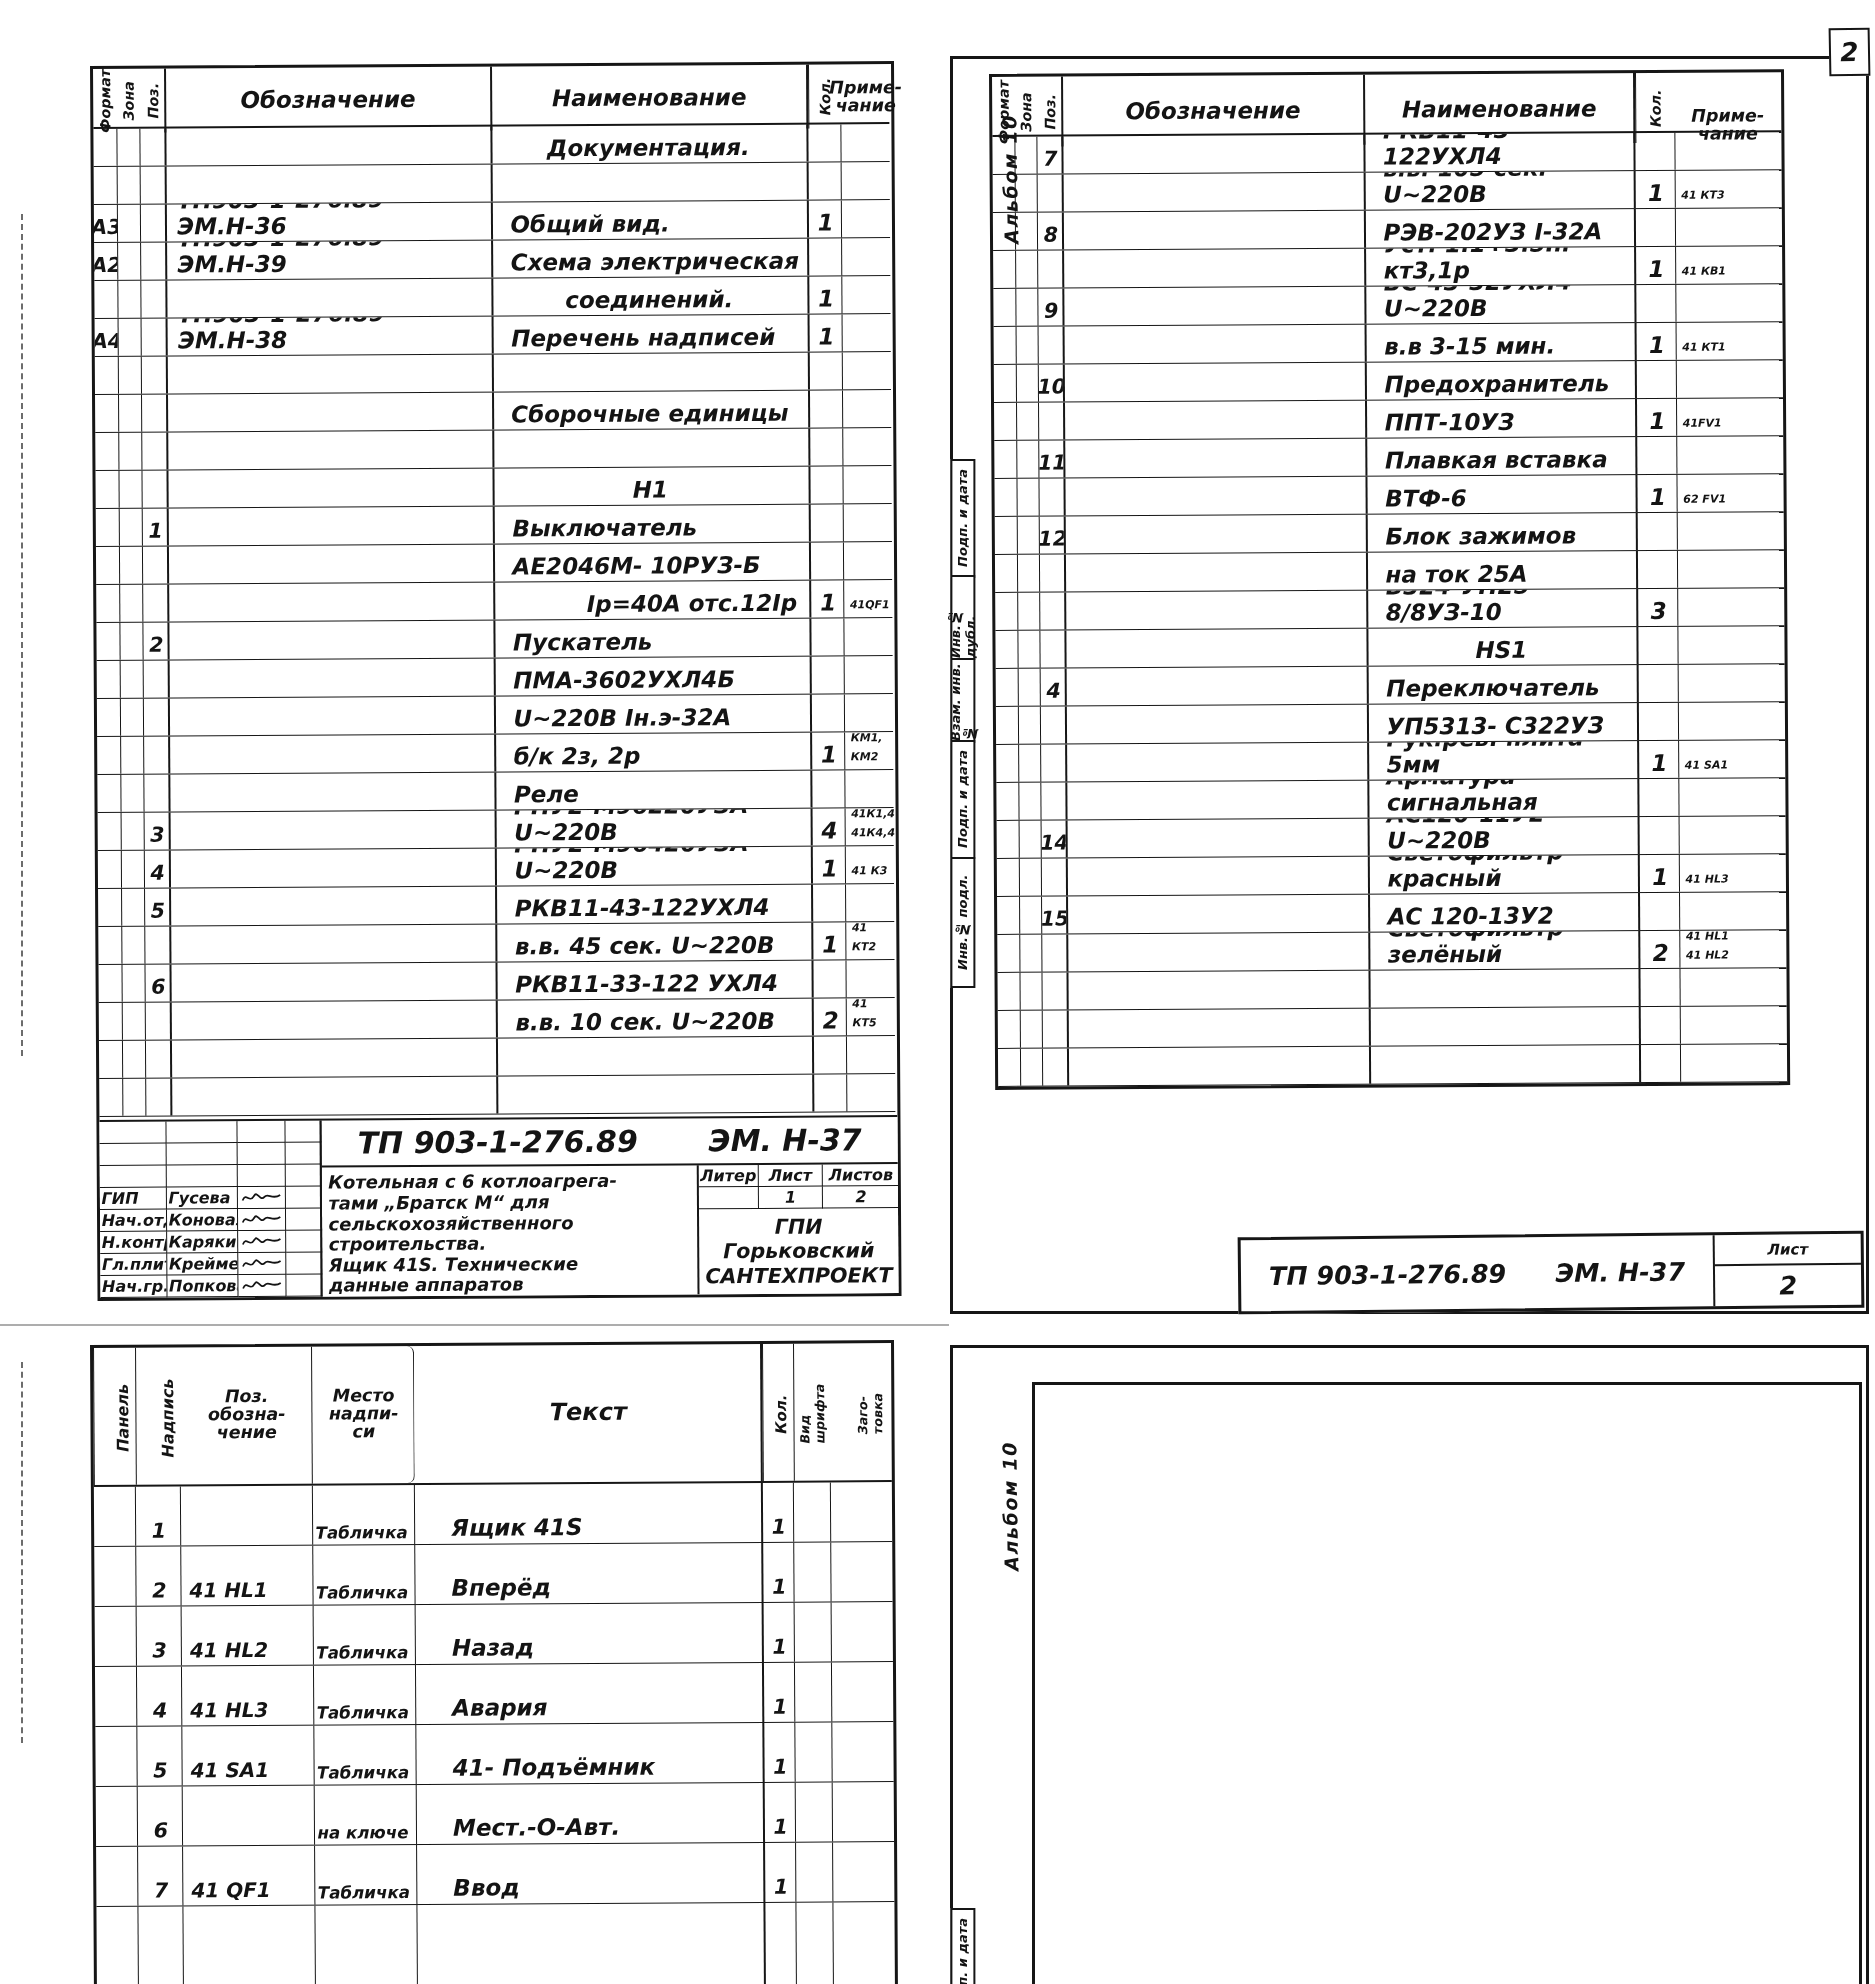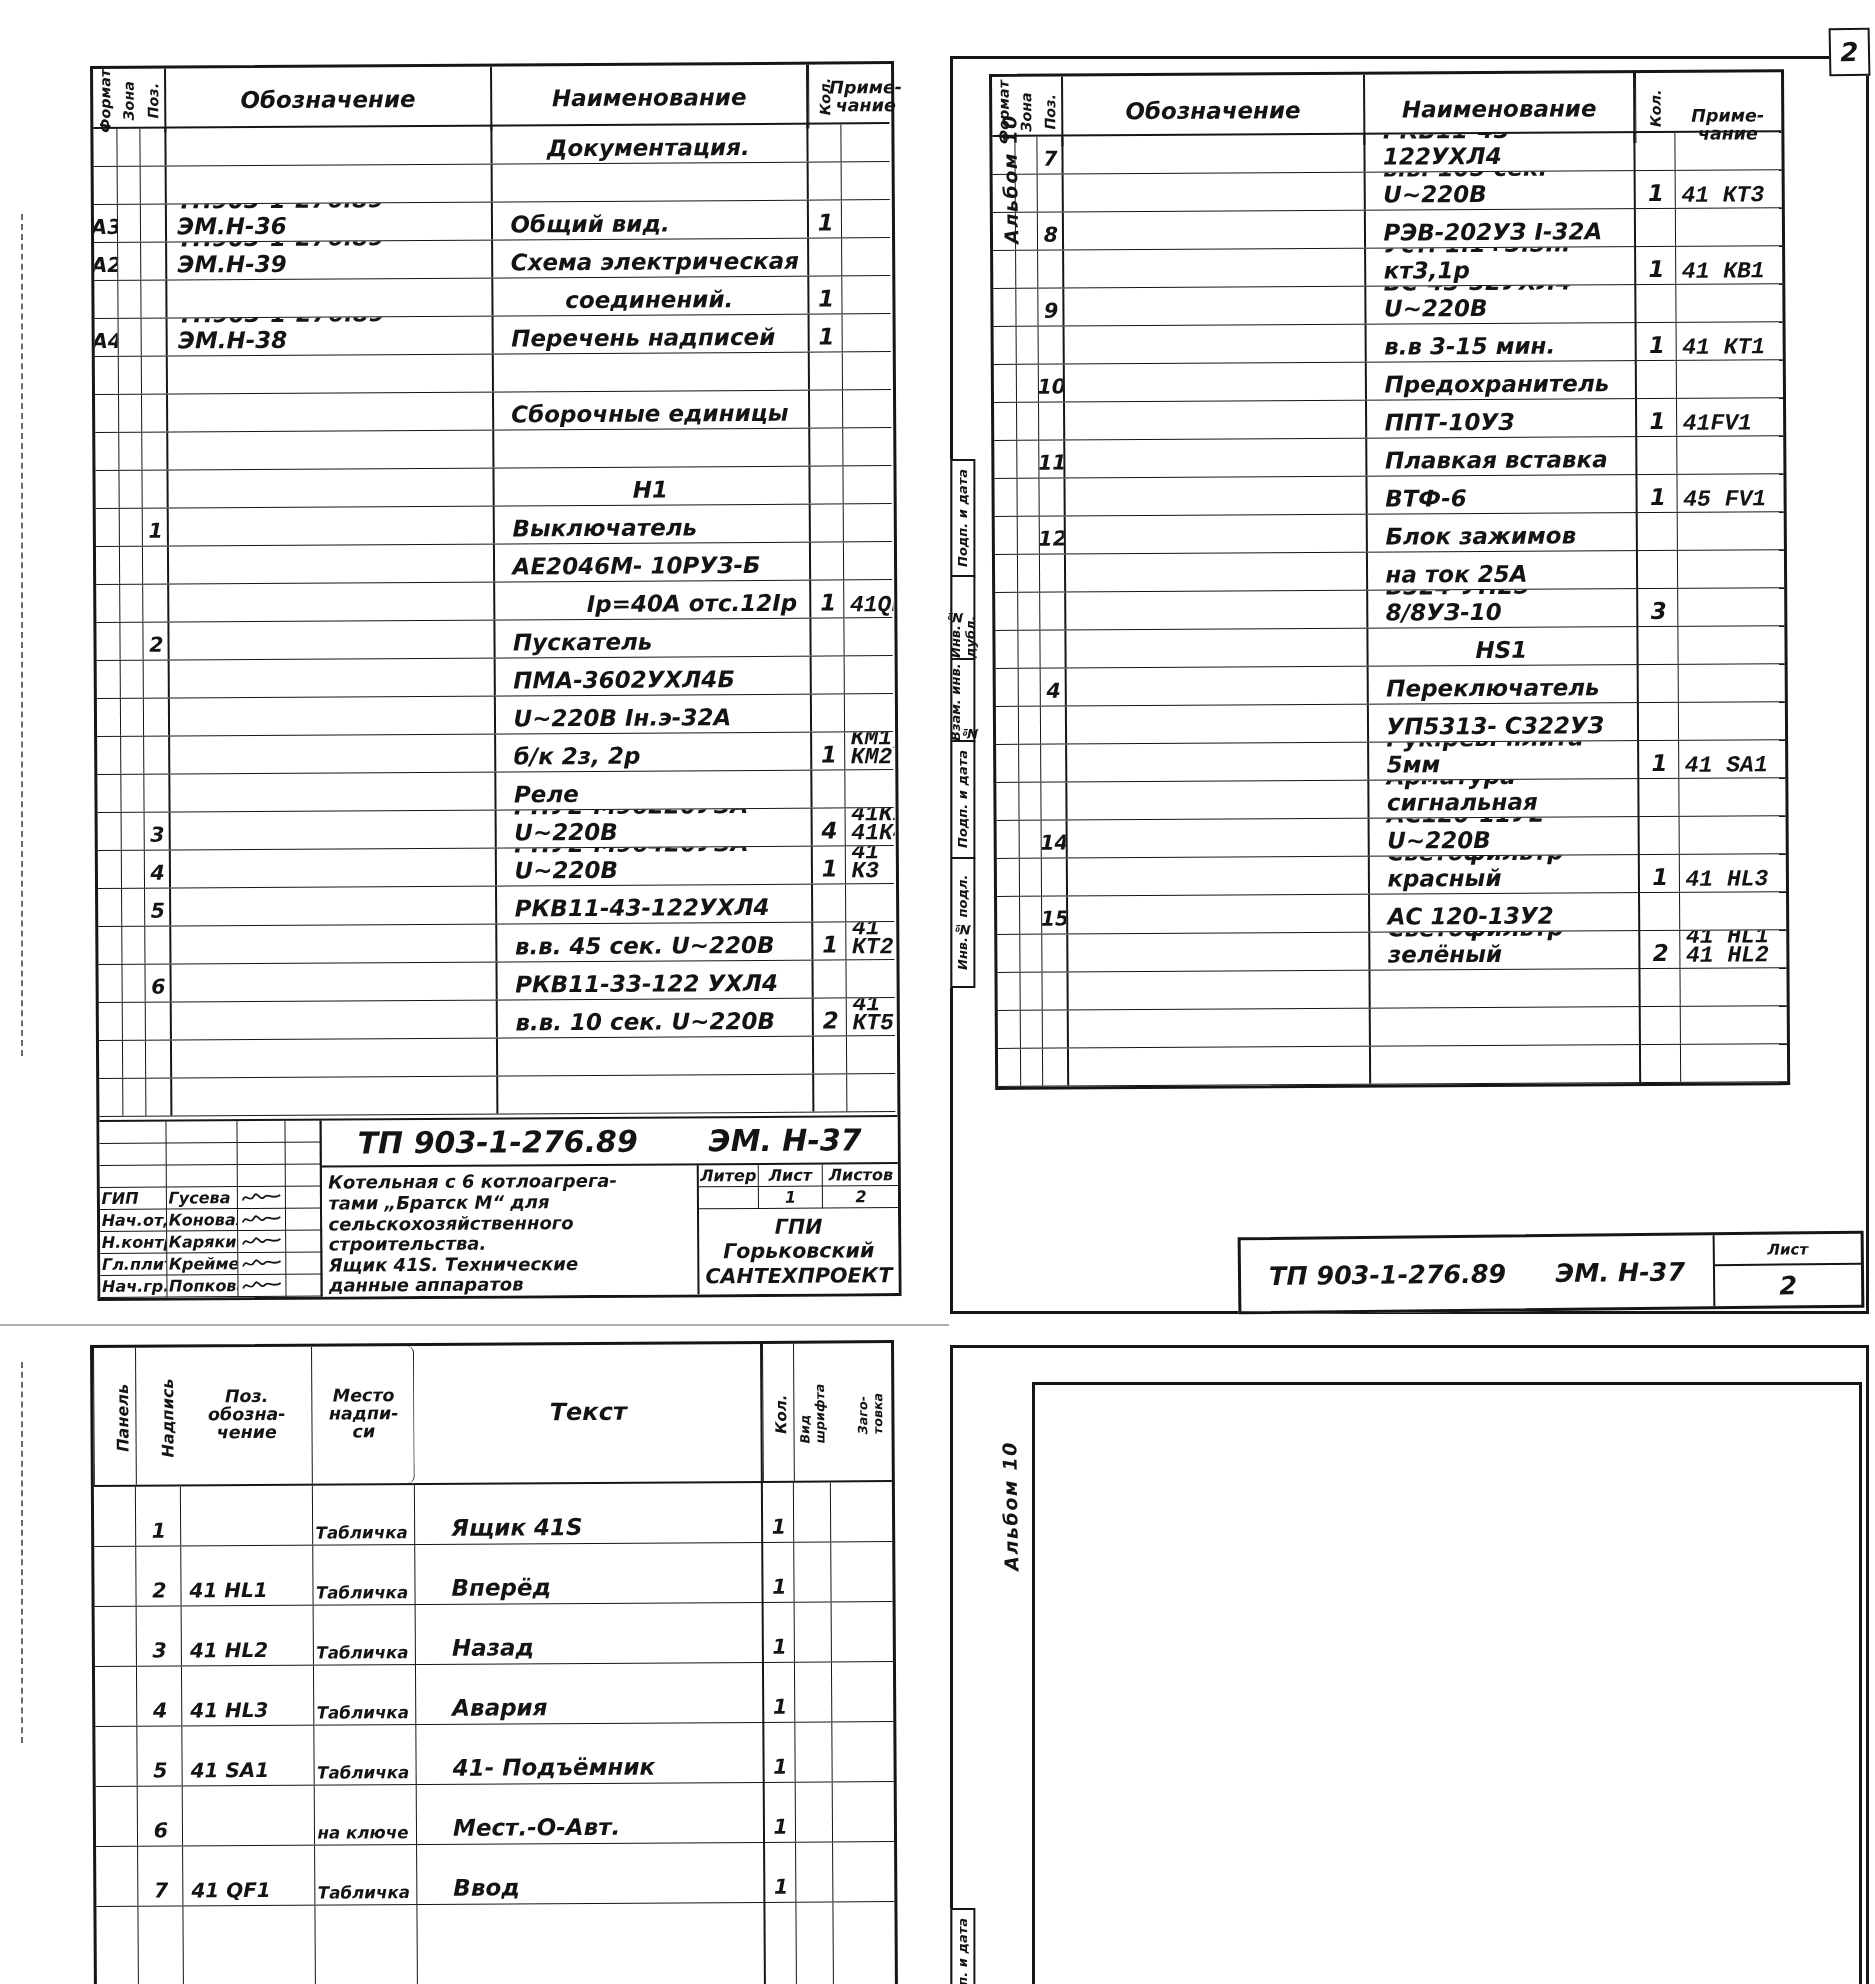--- a/index.html
+++ b/index.html
@@ -17,21 +17,21 @@
   .s1 .shead,.s1 .srow{grid-template-columns:24px 23px 26px 326px 316px 33px 49px;}
   .s2 .shead,.s2 .srow{grid-template-columns:23px 22px 26px 302px 270px 40px 105px;}
   .td{box-sizing:border-box;display:flex;align-items:flex-end;overflow:hidden;
       font-style:italic;font-weight:700;font-size:23px;line-height:26px;
       padding:0 2.4px 2.4px 4px;white-space:pre-line;}
   .c-f,.c-z{border-right:1.6px solid var(--ink);}
   .c-p{border-right:2.4px solid var(--ink);}
   .c-d{border-right:2.4px solid var(--ink);padding-left:10.3px;}
   .c-n{border-right:2.4px solid var(--ink);padding-left:17.5px;}
   .c-q{border-right:1.6px solid var(--ink);justify-content:center;}
-  .c-t{font-size:23px;line-height:18.7px;padding-left:5.6px;font-family:Liberation Mono, monospace;}
+  .c-t{font-size:11px;line-height:18.7px;padding-left:5.6px;}
   .c-f,.c-z,.c-p{justify-content:center;font-size:20.6px;}
   .a-c .c-n{justify-content:center;padding-left:0;}
   .a-r .c-n{justify-content:flex-end;padding-right:12px;}
   .hd{display:flex;align-items:center;justify-content:center;
       font-style:italic;font-weight:700;font-size:23px;text-align:center;}
   .vhd{writing-mode:vertical-rl;transform:rotate(180deg);font-size:14.3px;
        display:flex;align-items:center;justify-content:center;font-style:italic;font-weight:700;}
   .hd.small{font-size:17.5px;line-height:18px;}
 
   
@@ -575,21 +575,21 @@
         <div class="td c-q"></div>
         <div class="td c-t"></div>
       </div>
       <div class="srow">
         <div class="td c-f"></div>
         <div class="td c-z"></div>
         <div class="td c-p"></div>
         <div class="td c-d"></div>
         <div class="td c-n">ВТФ-6</div>
         <div class="td c-q">1</div>
-        <div class="td c-t">45 FV1</div>
+        <div class="td c-t">62 FV1</div>
       </div>
       <div class="srow">
         <div class="td c-f"></div>
         <div class="td c-z"></div>
         <div class="td c-p">12</div>
         <div class="td c-d"></div>
         <div class="td c-n">Блок зажимов</div>
         <div class="td c-q"></div>
         <div class="td c-t"></div>
       </div>

